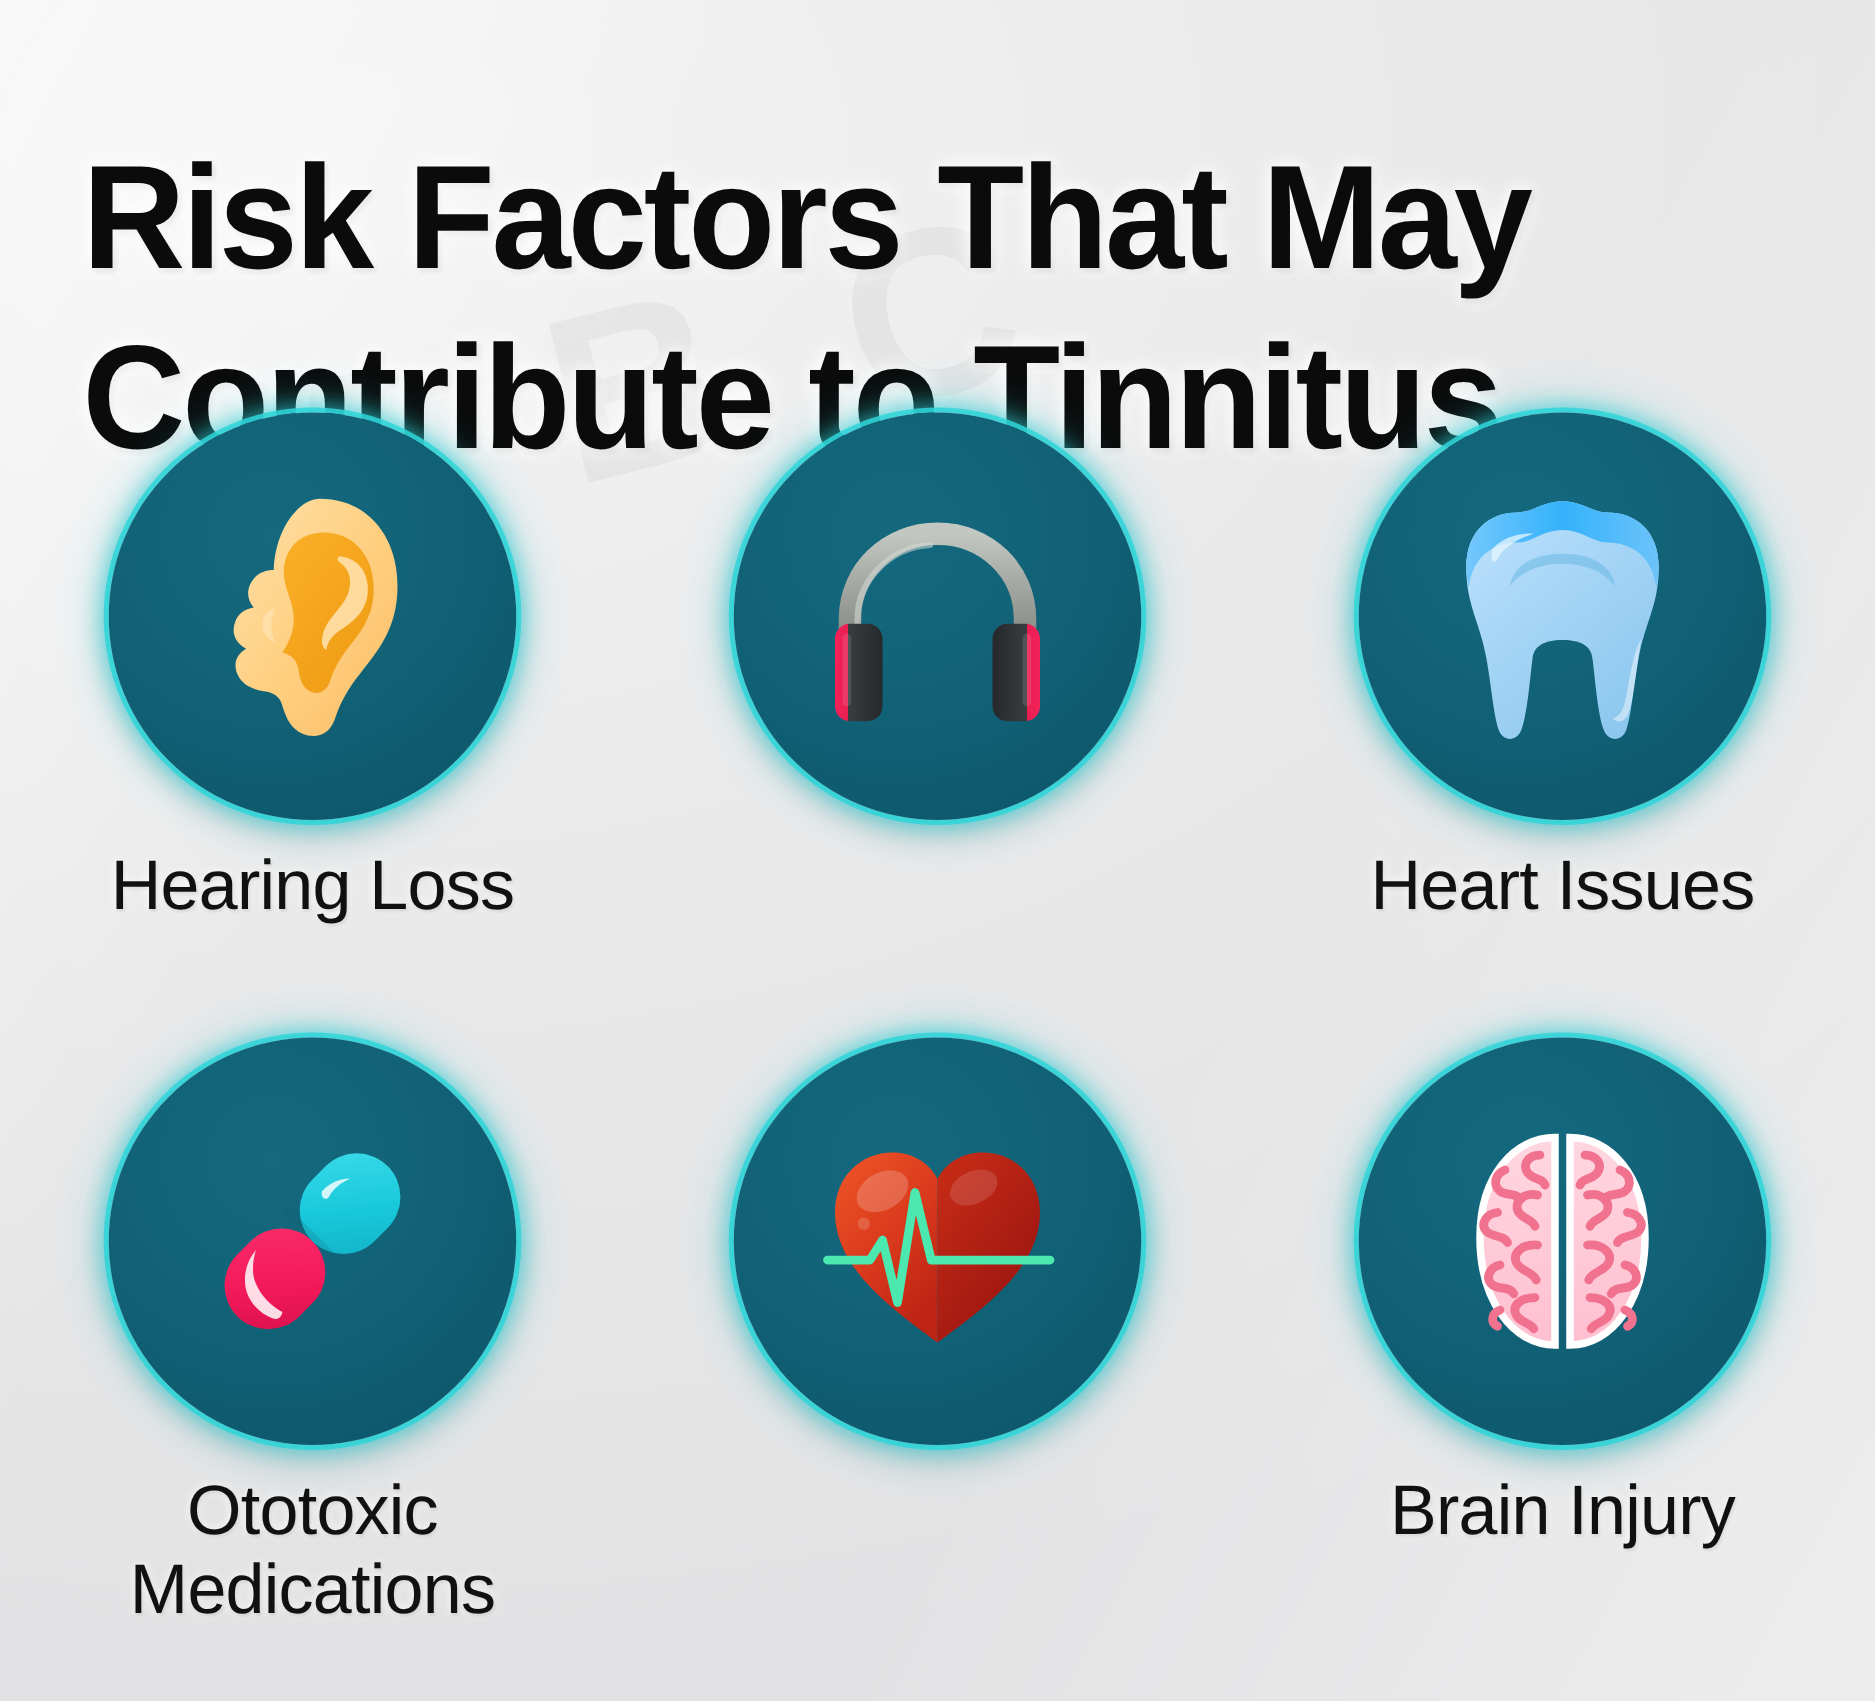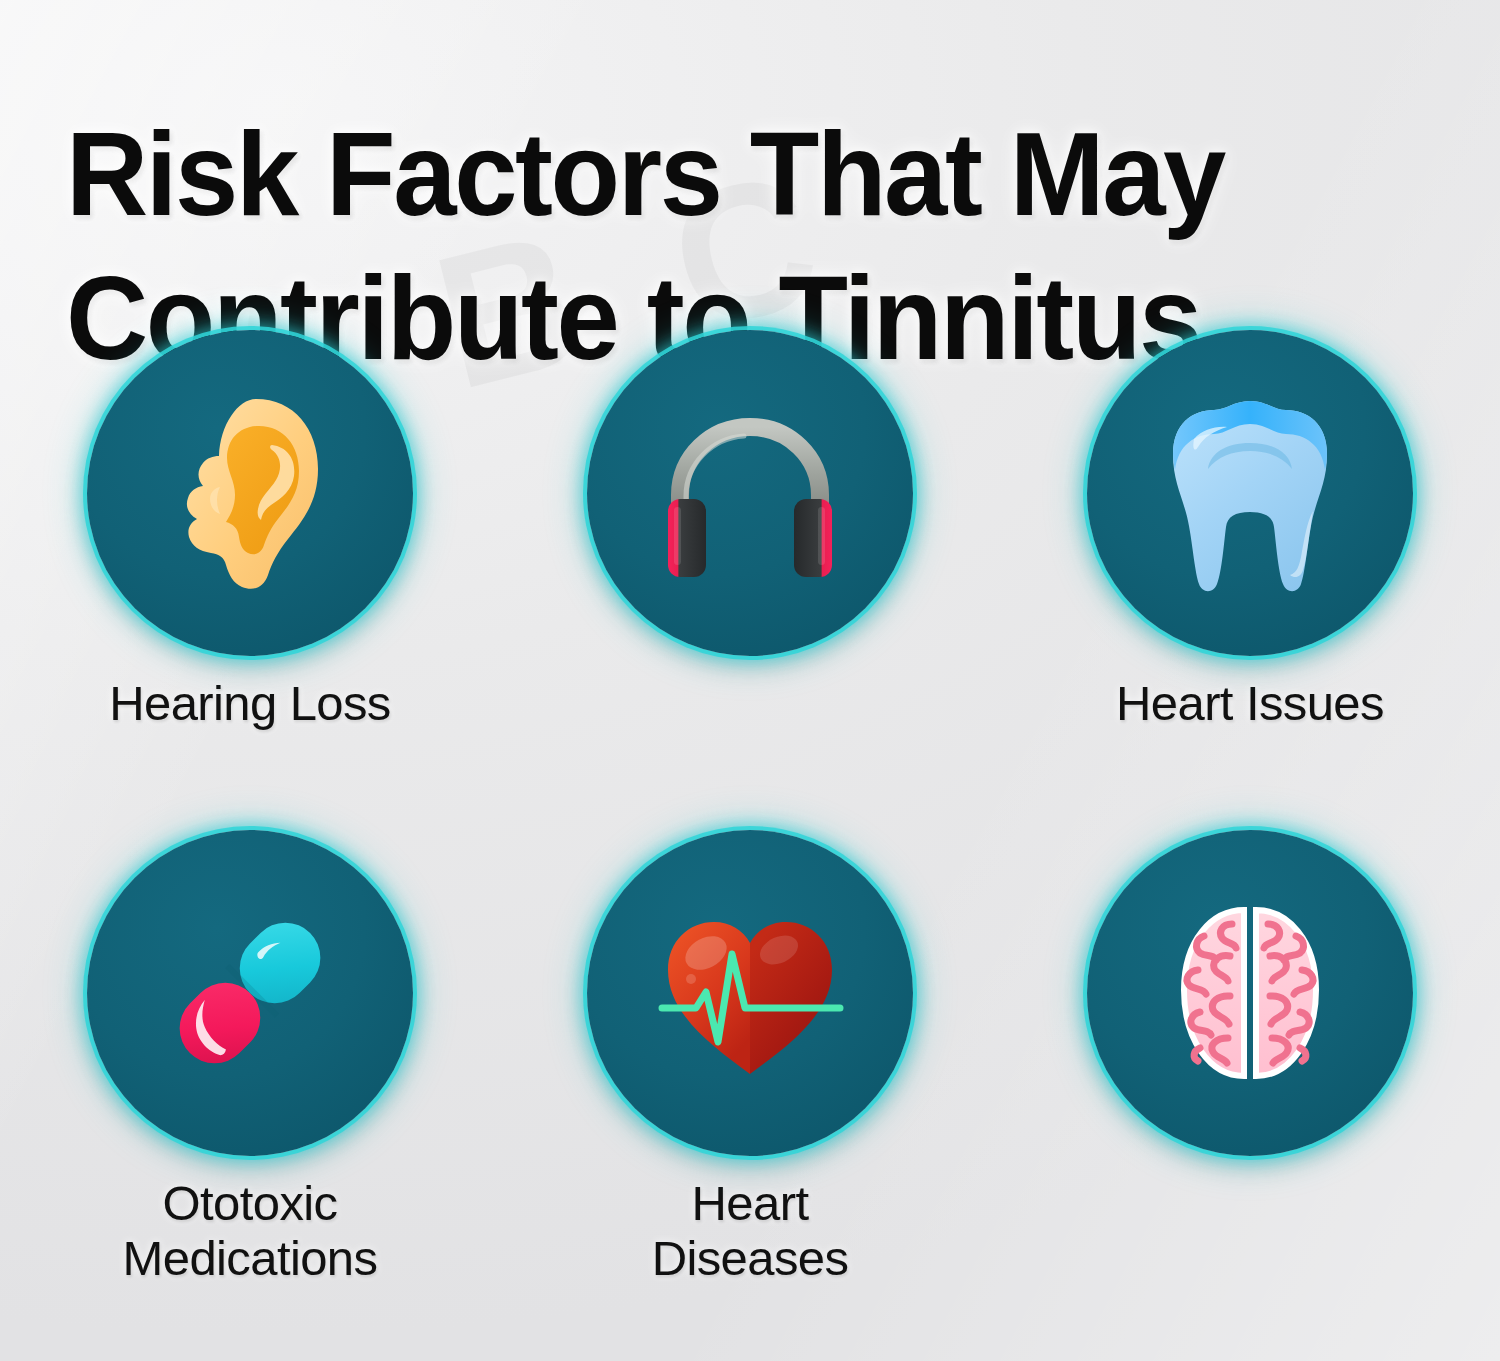--- a/index.html
+++ b/index.html
@@ -102,21 +102,21 @@
     display: flex;
     align-items: center;
     justify-content: center;
     flex: 0 0 auto;
   }
   .badge svg { display: block; overflow: visible; }
 
   .caption {
     margin-top: 20px;
     color: #111;
-    font-size: 49px;
+    font-size: 56px;
     font-weight: 400;
     line-height: 1.13;
     letter-spacing: -0.6px;
     text-align: center;
     white-space: pre-line;
     text-shadow:
       0 0 8px rgba(255,255,255,0.95),
       1px 2px 3px rgba(0,0,0,0.16);
   }
   .cell.row2 .caption { }
@@ -268,22 +268,20 @@
             </defs>
             <path d="M100 176C62 148 18 116 18 72 18 43 39 24 64 24c16 0 29 8 36 21V176z" fill="url(#heartL)"></path>
             <path d="M100 176c38-28 82-60 82-104 0-29-21-48-46-48-16 0-29 8-36 21V176z" fill="url(#heartR)"></path>
             <ellipse cx="56" cy="55" rx="22" ry="15" transform="rotate(-28 56 55)" fill="#ffffff" opacity="0.2"></ellipse>
             <ellipse cx="129" cy="52" rx="20" ry="13" transform="rotate(-24 129 52)" fill="#ffffff" opacity="0.13"></ellipse>
             <circle cx="41" cy="81" r="5" fill="#ffffff" opacity="0.16"></circle>
             <path d="M12 110h34l10-16 12 50 14-88 13 54h95" fill="none" stroke="#4BE8B0" stroke-width="7" stroke-linecap="round" stroke-linejoin="round"></path>
           </svg>
         </span>
       </div>
-      <div class="caption">Heart
-Diseases</div>
     </div>
 
     <div class="cell row2">
       <div class="badge">
         <span>
           <svg width="180" height="190" viewBox="0 0 180 190" aria-hidden="true">
             <defs>
               <linearGradient id="brainG" x1="0" y1="0" x2="0" y2="1">
                 <stop offset="0%" stop-color="#FFD7E0"></stop>
                 <stop offset="100%" stop-color="#FFBFD0"></stop>
@@ -309,16 +307,17 @@
               <path d="M110 58c10-2 18 4 16 12-2 7-12 7-14 13"></path>
               <path d="M142 72c9 1 14 9 9 15-5 5-14 3-17 9"></path>
               <path d="M110 98c12-1 20 6 17 14-3 7-13 7-16 14"></path>
               <path d="M140 114c9 2 12 11 6 16-6 4-14 1-17 7"></path>
               <path d="M112 140c12 0 19 7 15 14-3 6-11 6-14 11"></path>
               <path d="M140 150c7 3 8 10 2 13"></path>
             </g>
           </svg>
         </span>
       </div>
+      <div class="caption">Brain Injury</div>
     </div>
 
   </div>
 </div>
 
 </body></html>

